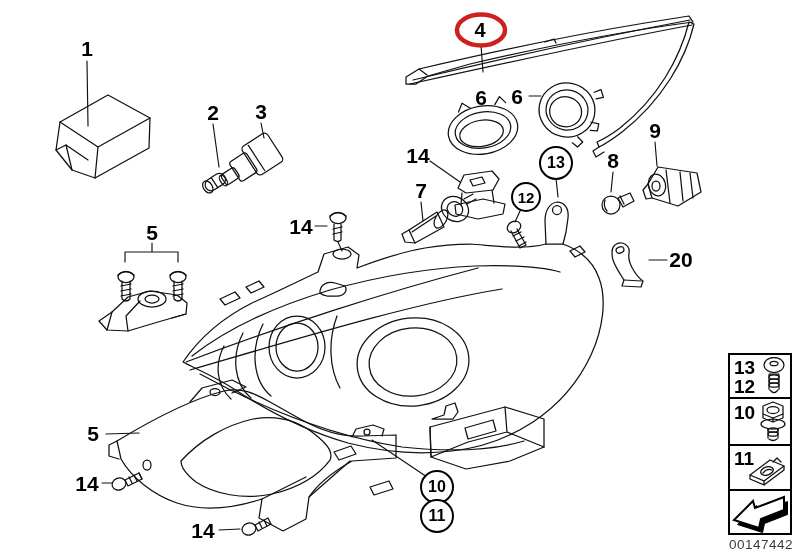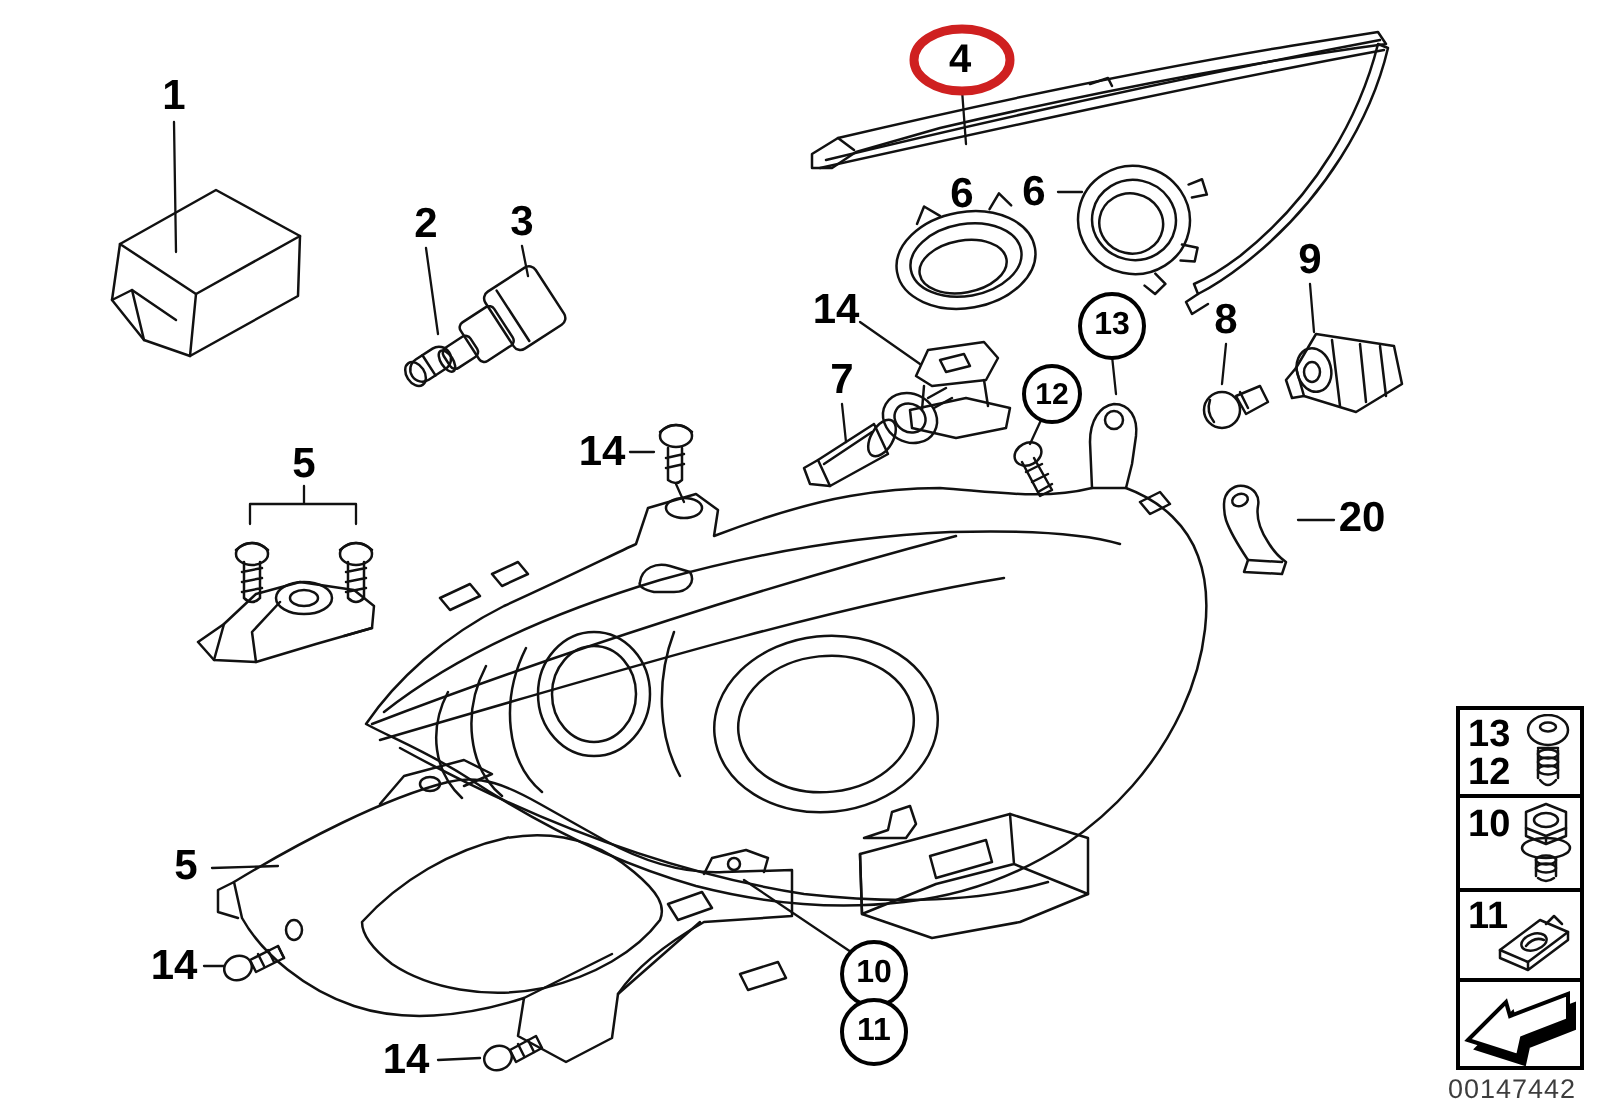--- a/index.html
+++ b/index.html
@@ -18,21 +18,21 @@
 
   .legend{position:absolute;left:728px;top:353px;width:64px;height:182px;
       border:2px solid #000;box-sizing:border-box;background:#fff;z-index:4;}
   .legend .cell{position:relative;box-sizing:border-box;border-bottom:2px solid #000;}
   .legend .cell:last-child{border-bottom:none;}
   .legend .cell.c1{height:44px;} .legend .cell.c2{height:47px;}
   .legend .cell.c3{height:45px;} .legend .cell.c4{height:42px;}
   .lg-num{position:absolute;font-weight:bold;font-size:19px;line-height:1;color:#000;}
   .lg-icon{position:absolute;}
 
-  .img-number{position:absolute;left:724px;top:537px;width:74px;
+  .img-number{position:absolute;left:724px;top:537px;width:74px;text-align:center;
       font-size:13.5px;letter-spacing:.5px;color:#3d3d3d;z-index:4;}
 </style>
 </head>
 <body>
 
 <div class="stage">
 
   <svg class="art" width="799" height="559" viewBox="0 0 799 559">
 
     <g class="ldr">

